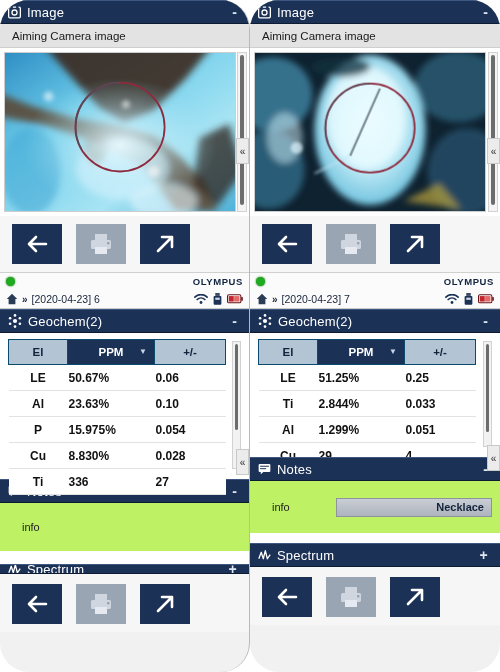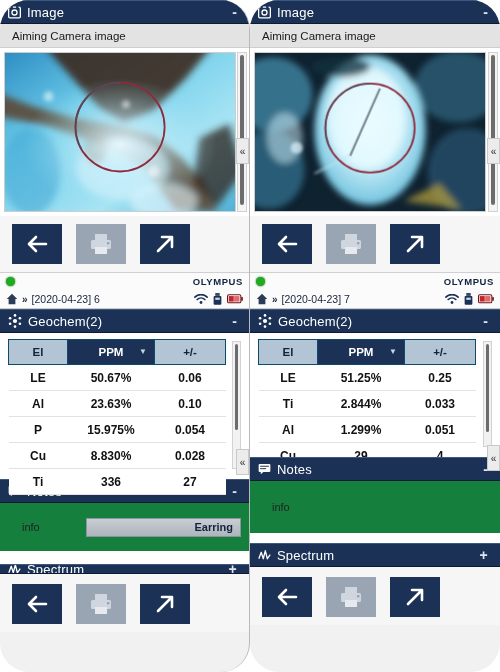--- a/index.html
+++ b/index.html
@@ -72,29 +72,29 @@
     height:22px;font-size:11.5px;font-weight:bold;color:#13233c;
     background:#b3c4d5;border:1px solid #0c4a6e;
     text-align:center;
   }
   table.grid th.sel{background:#1b3156;color:#ffffff;position:relative;}
   table.grid th.sel .caret{position:absolute;right:7px;top:7px;font-size:8px;color:#c8d3e4;}
   table.grid td{
     height:23px;font-size:12px;font-weight:bold;color:#111111;
     text-align:center;border-bottom:1px solid #e2e2e2;background:#ffffff;
   }
-  table.grid td.val{text-align:center;}
+  table.grid td.val{text-align:left;}
   .tbl-scroll{
     position:absolute;right:8px;top:8px;width:9px;
     background:#f2f2f2;border:1px solid #d2d2d2;box-sizing:border-box;
   }
   .tbl-thumb{position:absolute;left:2px;top:2px;width:3px;background:#6c6c6c;border-radius:2px;}
 
   
-  .notes-body{background:#15803d;display:flex;align-items:center;padding:10px 8px;box-sizing:border-box;}
+  .notes-body{background:#bef264;display:flex;align-items:center;padding:10px 8px;box-sizing:border-box;}
   .notes-label{font-size:11px;color:#222;width:78px;padding-left:14px;box-sizing:border-box;}
   .notes-field{
     flex:1;height:19px;background:linear-gradient(#c9cdd4,#aeb4bd);
     border:1px solid #8e949d;box-sizing:border-box;
     display:flex;align-items:center;justify-content:flex-end;
     padding-right:7px;font-size:11px;font-weight:bold;color:#13233c;
   }
   .spacer-white{background:#ffffff;}
 </style>
 </head>
@@ -295,21 +295,20 @@
           <rect x="2.6" y="3" width="10.8" height="1.2" fill="#1b3156"></rect>
           <rect x="2.6" y="6" width="7.4" height="1.2" fill="#1b3156"></rect>
         </svg>
       </span>
       <span class="ph-title">Notes</span>
       <span class="ph-btn">-</span>
     </div>
 
     <div class="notes-body" style="height:48px;">
       <span class="notes-label">info</span>
-      <span class="notes-field">Earring</span>
     </div>
 
     <div class="spacer-white" style="height:13px;"></div>
 
     <div class="panel-head" style="height:10px;overflow:hidden;">
       <span class="ph-ico">
         <svg width="13" height="13" viewBox="0 0 16 16">
           <path d="M1 12 L4 4 L6.5 12 L9 2 L11.5 12 L15 7" fill="none" stroke="#ffffff" stroke-width="1.6" stroke-linejoin="round"></path>
         </svg>
       </span>
@@ -525,20 +524,21 @@
           </svg>
         </span>
         <span class="ph-title">Notes</span>
         <span class="ph-btn">-</span>
       </div>
       <div class="collapse-tab" style="top:-12px;right:0;">«</div>
     </div>
 
     <div class="notes-body" style="height:52px;">
       <span class="notes-label">info</span>
+      <span class="notes-field">Necklace</span>
     </div>
 
     <div class="spacer-white" style="height:10px;"></div>
 
     <div class="panel-head">
       <span class="ph-ico">
         <svg width="13" height="13" viewBox="0 0 16 16">
           <path d="M1 12 L4 4 L6.5 12 L9 2 L11.5 12 L15 7" fill="none" stroke="#ffffff" stroke-width="1.6" stroke-linejoin="round"></path>
         </svg>
       </span>

